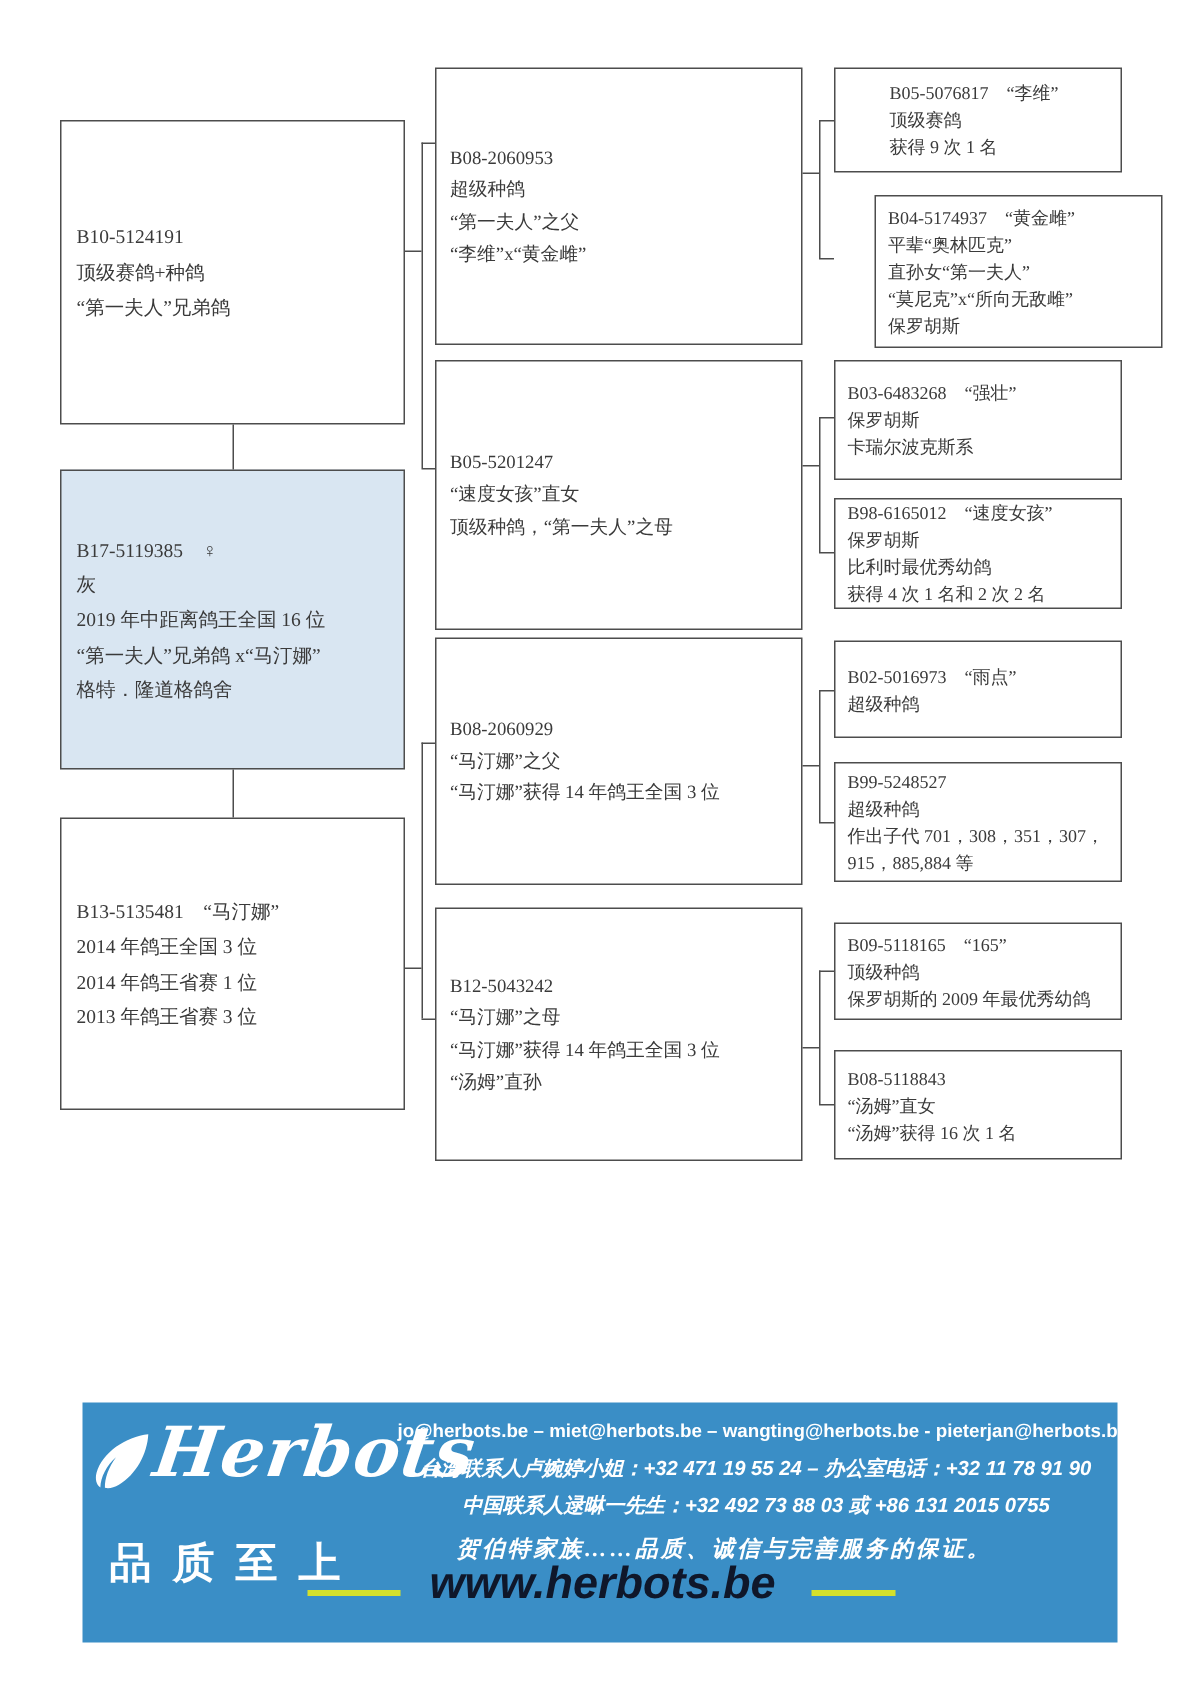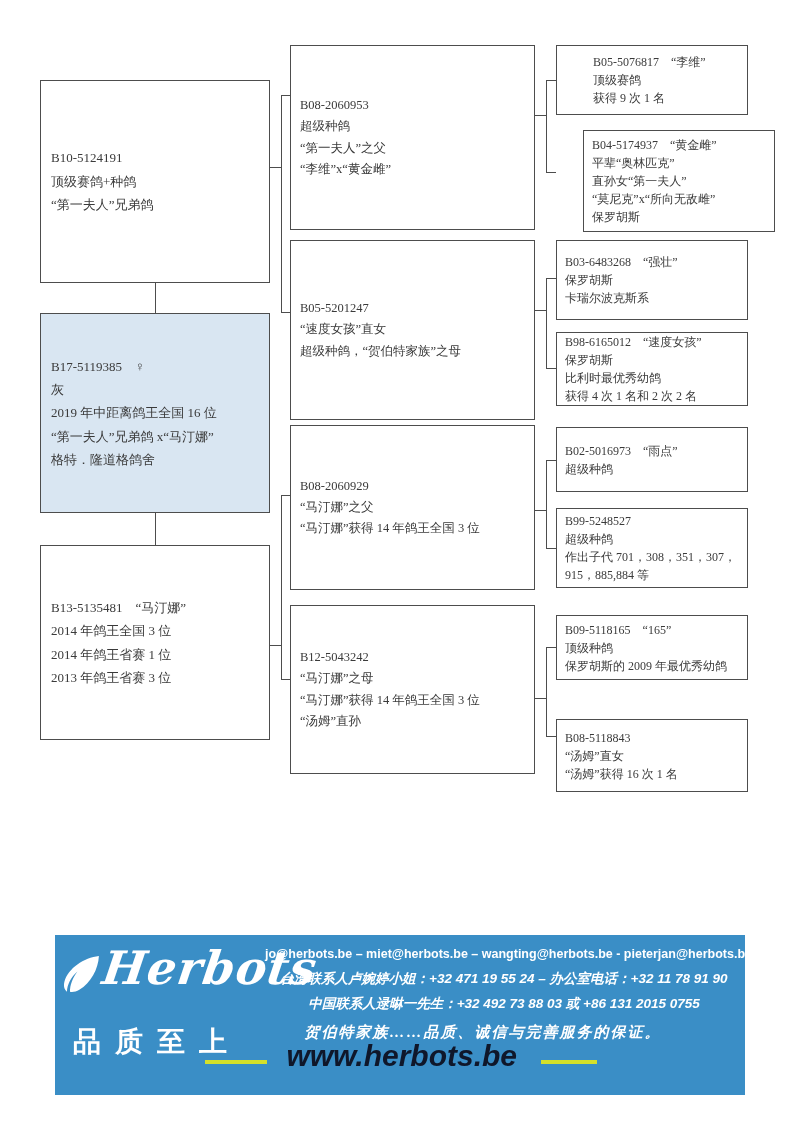--- a/index.html
+++ b/index.html
@@ -83,21 +83,21 @@
 
   <div class="pbox gen2" style="top:45px;height:185px;">
       <div>B08-2060953</div>
       <div>超级种鸽</div>
       <div>“第一夫人”之父</div>
       <div>“李维”x“黄金雌”</div>
     </div>
   <div class="pbox gen2" style="top:240px;height:180px;">
       <div>B05-5201247</div>
       <div>“速度女孩”直女</div>
-      <div>超级种鸽，“贺伯特家族”之母</div>
+      <div>顶级种鸽，“第一夫人”之母</div>
     </div>
   <div class="pbox gen2" style="top:425px;height:165px;">
       <div>B08-2060929</div>
       <div>“马汀娜”之父</div>
       <div>“马汀娜”获得 14 年鸽王全国 3 位</div>
     </div>
   <div class="pbox gen2" style="top:605px;height:169px;">
       <div>B12-5043242</div>
       <div>“马汀娜”之母</div>
       <div>“马汀娜”获得 14 年鸽王全国 3 位</div>
@@ -135,21 +135,21 @@
       <div>B99-5248527</div>
       <div>超级种鸽</div>
       <div>作出子代 701，308，351，307，</div>
       <div>915，885,884 等</div>
     </div>
   <div class="pbox gen3" style="top:615px;height:65px;">
       <div>B09-5118165　“165”</div>
       <div>顶级种鸽</div>
       <div>保罗胡斯的 2009 年最优秀幼鸽</div>
     </div>
-  <div class="pbox gen3" style="top:700px;height:73px;margin-top:19px;">
+  <div class="pbox gen3" style="top:700px;height:73px;">
       <div>B08-5118843</div>
       <div>“汤姆”直女</div>
       <div>“汤姆”获得 16 次 1 名</div>
     </div>
 
   <div>
 
     <div class="cline vline" style="left:155px;top:283px;height:30px;"></div>
     <div class="cline vline" style="left:155px;top:513px;height:32px;"></div>
 

